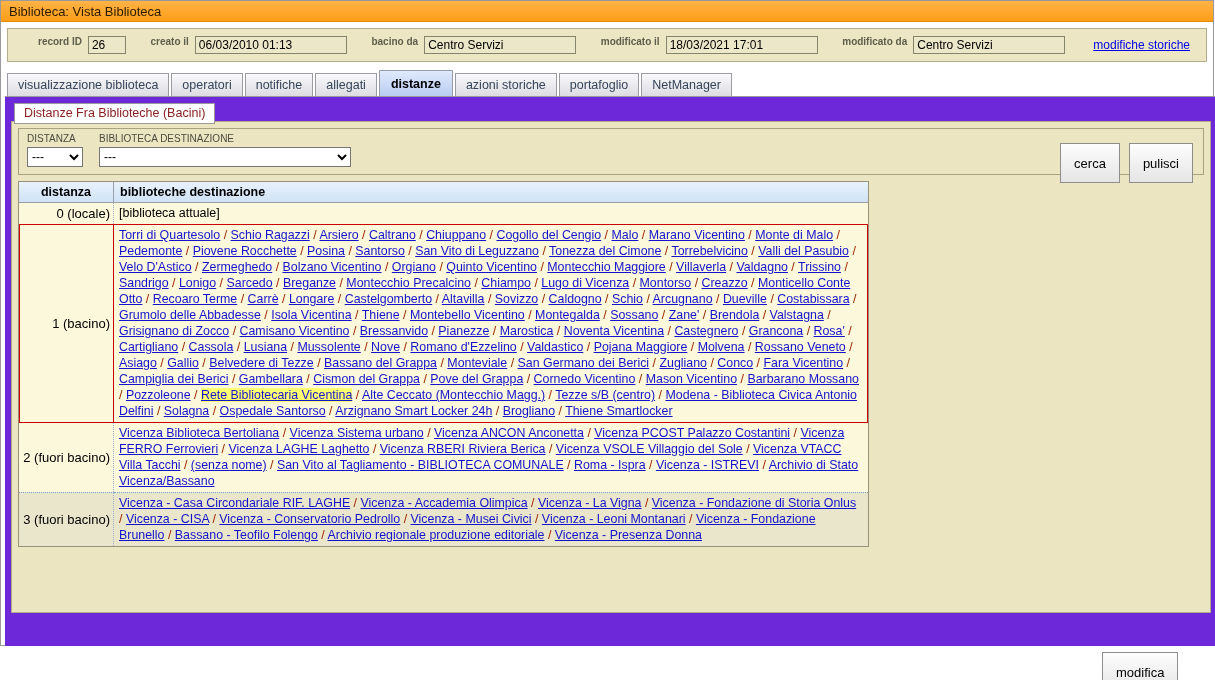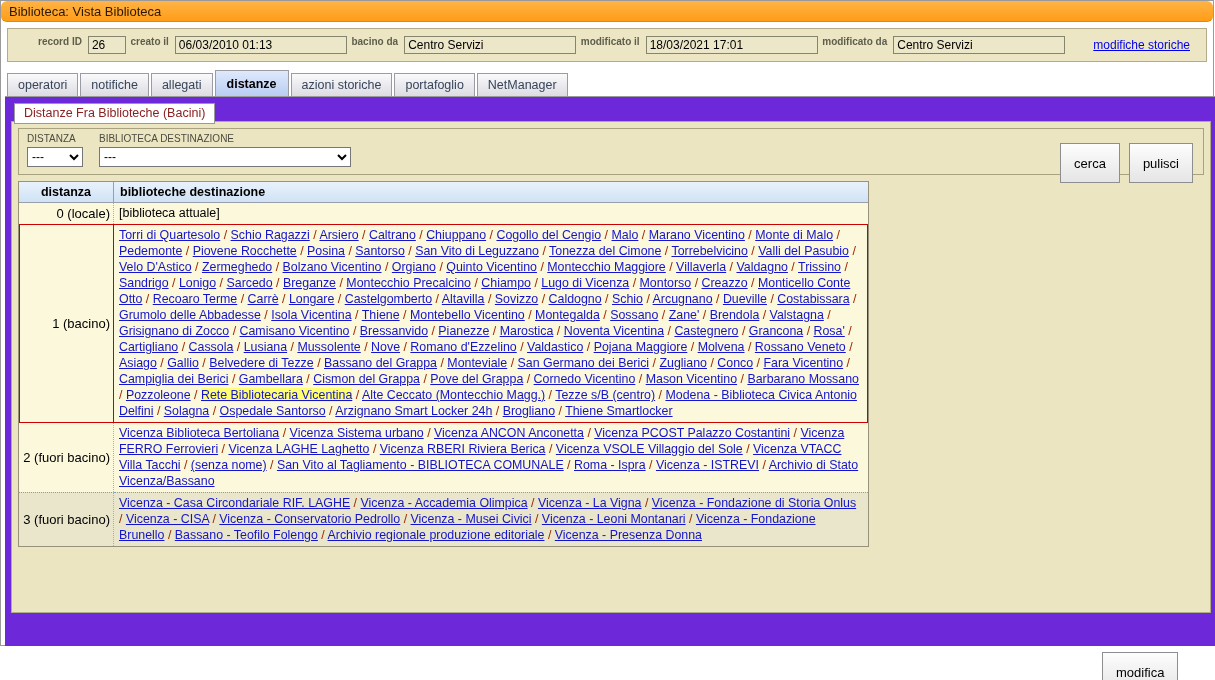--- a/index.html
+++ b/index.html
@@ -9,35 +9,35 @@
     font-family:"Liberation Sans", sans-serif; overflow:hidden;
   }
   .window {
     position:absolute; left:0; top:0; width:1214px; height:646px;
     border:1px solid #9a9a9a; background:#ffffff;
   }
   .titlebar {
     height:21px; line-height:21px; padding-left:8px;
     background:linear-gradient(#ffb347,#ff9d17);
     border-bottom:1px solid #e08a00;
-    font-size:13px; color:#2b1a00;border-radius:6px;
+    font-size:13px; color:#2b1a00;
   }
   
   .meta-strip {
     position:absolute; left:6px; right:6px; top:27px; height:34px;
     background:#ece6c4; border:1px solid #b3ab8a;
     display:flex; align-items:center; justify-content:space-between;
     padding:0 16px 0 30px;
   }
   .meta-fields { display:flex; align-items:center; flex:1; justify-content:space-between; margin-right:28px; }
   .field { display:flex; align-items:flex-start; gap:6px; }
   .flabel-meta { font-size:10px; font-weight:bold; color:#5e5e4c; white-space:nowrap; }
   .field input {
     background:#ece7c9; border:1px solid #85856e; height:18px;
-    font-family:inherit; font-size:12px; color:#000; padding:0 3px; width:172px;
+    font-family:inherit; font-size:12px; color:#000; padding:0 3px; width:152px;
   }
   .field input.narrow { width:38px; }
   .hist-link { font-size:12px; color:#0000ee; text-decoration:underline; cursor:pointer; white-space:nowrap; }
   
   .tabs { position:absolute; left:6px; top:68px; height:27px; display:flex; align-items:flex-end; z-index:3; }
   .tab {
     background:linear-gradient(#fafafc,#dcdce2);
     border:1px solid #9b9ba6; border-bottom:none;
     padding:4px 10px; margin-right:2px;
     font-size:12.5px; color:#36455a; cursor:pointer; white-space:nowrap;
@@ -136,20 +136,21 @@
         </div>
         <div class="field">
           <span class="flabel-meta">modificato da</span>
           <input readonly="" value="Centro Servizi" style="">
         </div>
       </div>
     <a class="hist-link">modifiche storiche</a>
   </div>
 
   <div class="tabs" id="tabsBar">
+      <div class="tab">visualizzazione biblioteca</div>
       <div class="tab">operatori</div>
       <div class="tab">notifiche</div>
       <div class="tab">allegati</div>
       <div class="tab active">distanze</div>
       <div class="tab">azioni storiche</div>
       <div class="tab">portafoglio</div>
       <div class="tab">NetManager</div>
     </div>
 
   <div class="main">

